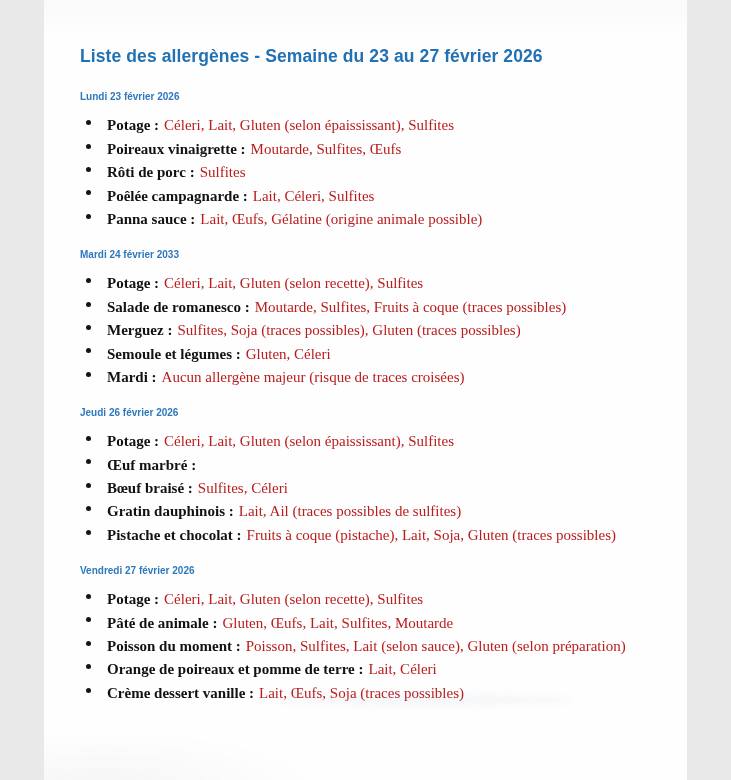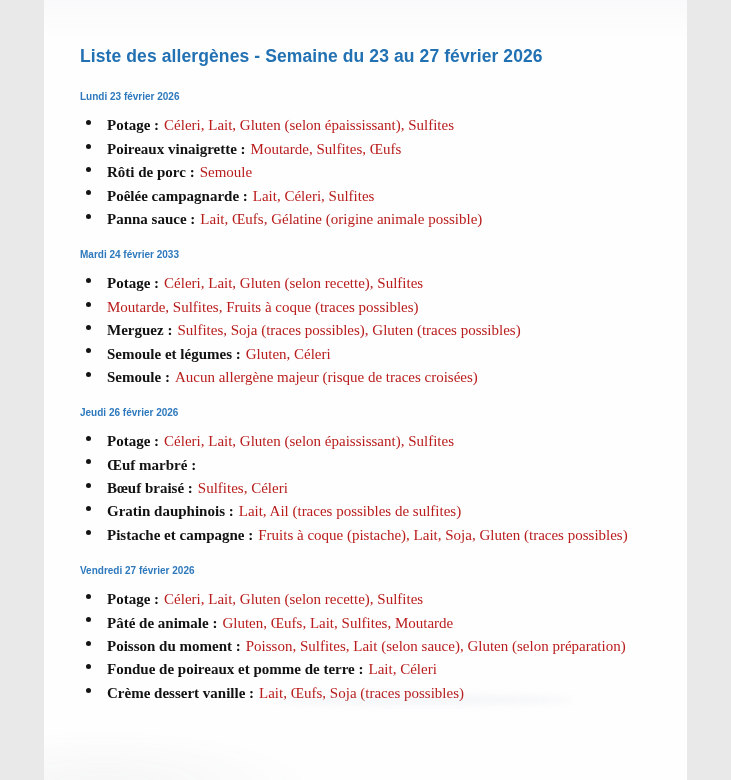--- a/index.html
+++ b/index.html
@@ -73,21 +73,21 @@
           <span class="allergens">Céleri, Lait, Gluten (selon épaississant), Sulfites</span>
         </li>
       <li>
           <span class="bullet"></span>
           <span class="dish">Poireaux vinaigrette :</span>
           <span class="allergens">Moutarde, Sulfites, Œufs</span>
         </li>
       <li>
           <span class="bullet"></span>
           <span class="dish">Rôti de porc :</span>
-          <span class="allergens">Semoule</span>
+          <span class="allergens">Sulfites</span>
         </li>
       <li>
           <span class="bullet"></span>
           <span class="dish">Poêlée campagnarde :</span>
           <span class="allergens">Lait, Céleri, Sulfites</span>
         </li>
       <li>
           <span class="bullet"></span>
           <span class="dish">Panna sauce :</span>
           <span class="allergens">Lait, Œufs, Gélatine (origine animale possible)</span>
@@ -98,35 +98,36 @@
   <section class="day-section">
     <h2 class="day-heading">Mardi 24 février 2033</h2>
     <ul class="allergen-list">
       <li>
           <span class="bullet"></span>
           <span class="dish">Potage :</span>
           <span class="allergens">Céleri, Lait, Gluten (selon recette), Sulfites</span>
         </li>
       <li>
           <span class="bullet"></span>
+          <span class="dish">Salade de romanesco :</span>
           <span class="allergens">Moutarde, Sulfites, Fruits à coque (traces possibles)</span>
         </li>
       <li>
           <span class="bullet"></span>
           <span class="dish">Merguez :</span>
           <span class="allergens">Sulfites, Soja (traces possibles), Gluten (traces possibles)</span>
         </li>
       <li>
           <span class="bullet"></span>
           <span class="dish">Semoule et légumes :</span>
           <span class="allergens">Gluten, Céleri</span>
         </li>
       <li>
           <span class="bullet"></span>
-          <span class="dish">Semoule :</span>
+          <span class="dish">Mardi :</span>
           <span class="allergens">Aucun allergène majeur (risque de traces croisées)</span>
         </li>
     </ul>
   </section>
 
   <section class="day-section">
     <h2 class="day-heading">Jeudi 26 février 2026</h2>
     <ul class="allergen-list">
       <li>
           <span class="bullet"></span>
@@ -142,21 +143,21 @@
           <span class="dish">Bœuf braisé :</span>
           <span class="allergens">Sulfites, Céleri</span>
         </li>
       <li>
           <span class="bullet"></span>
           <span class="dish">Gratin dauphinois :</span>
           <span class="allergens">Lait, Ail (traces possibles de sulfites)</span>
         </li>
       <li>
           <span class="bullet"></span>
-          <span class="dish">Pistache et campagne :</span>
+          <span class="dish">Pistache et chocolat :</span>
           <span class="allergens">Fruits à coque (pistache), Lait, Soja, Gluten (traces possibles)</span>
         </li>
     </ul>
   </section>
 
   <section class="day-section">
     <h2 class="day-heading">Vendredi 27 février 2026</h2>
     <ul class="allergen-list">
       <li>
           <span class="bullet"></span>
@@ -168,21 +169,21 @@
           <span class="dish">Pâté de animale :</span>
           <span class="allergens">Gluten, Œufs, Lait, Sulfites, Moutarde</span>
         </li>
       <li>
           <span class="bullet"></span>
           <span class="dish">Poisson du moment :</span>
           <span class="allergens">Poisson, Sulfites, Lait (selon sauce), Gluten (selon préparation)</span>
         </li>
       <li>
           <span class="bullet"></span>
-          <span class="dish">Fondue de poireaux et pomme de terre :</span>
+          <span class="dish">Orange de poireaux et pomme de terre :</span>
           <span class="allergens">Lait, Céleri</span>
         </li>
       <li>
           <span class="bullet"></span>
           <span class="dish">Crème dessert vanille :</span>
           <span class="allergens">Lait, Œufs, Soja (traces possibles)</span>
         </li>
     </ul>
   </section>
 

